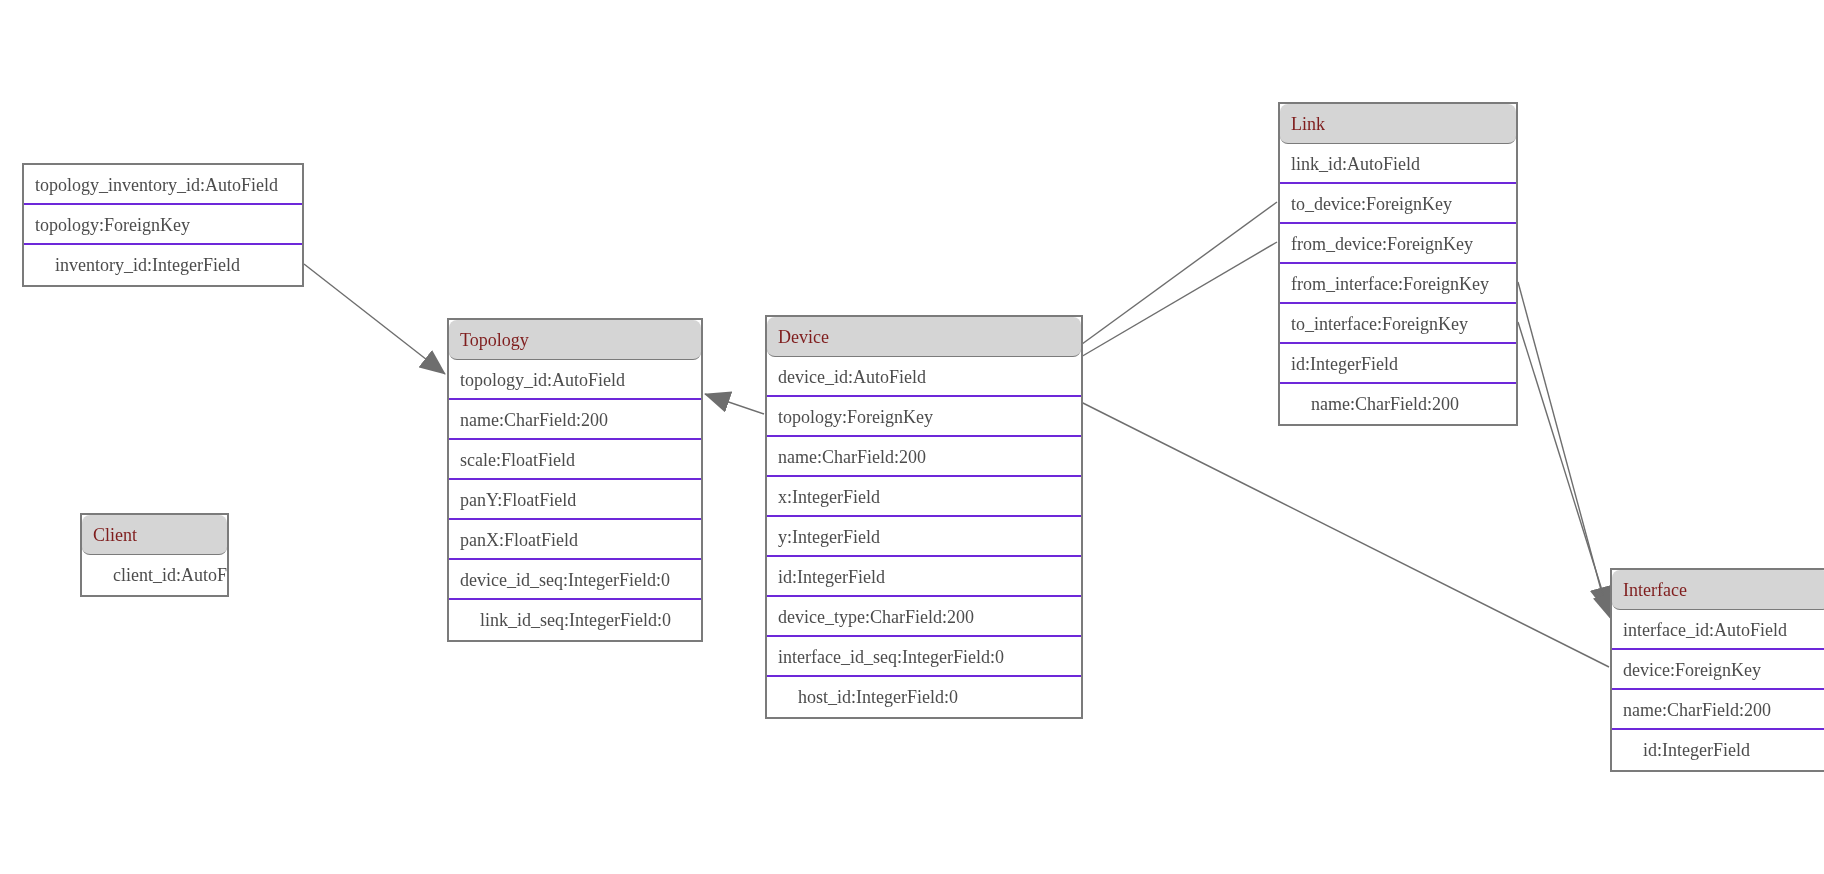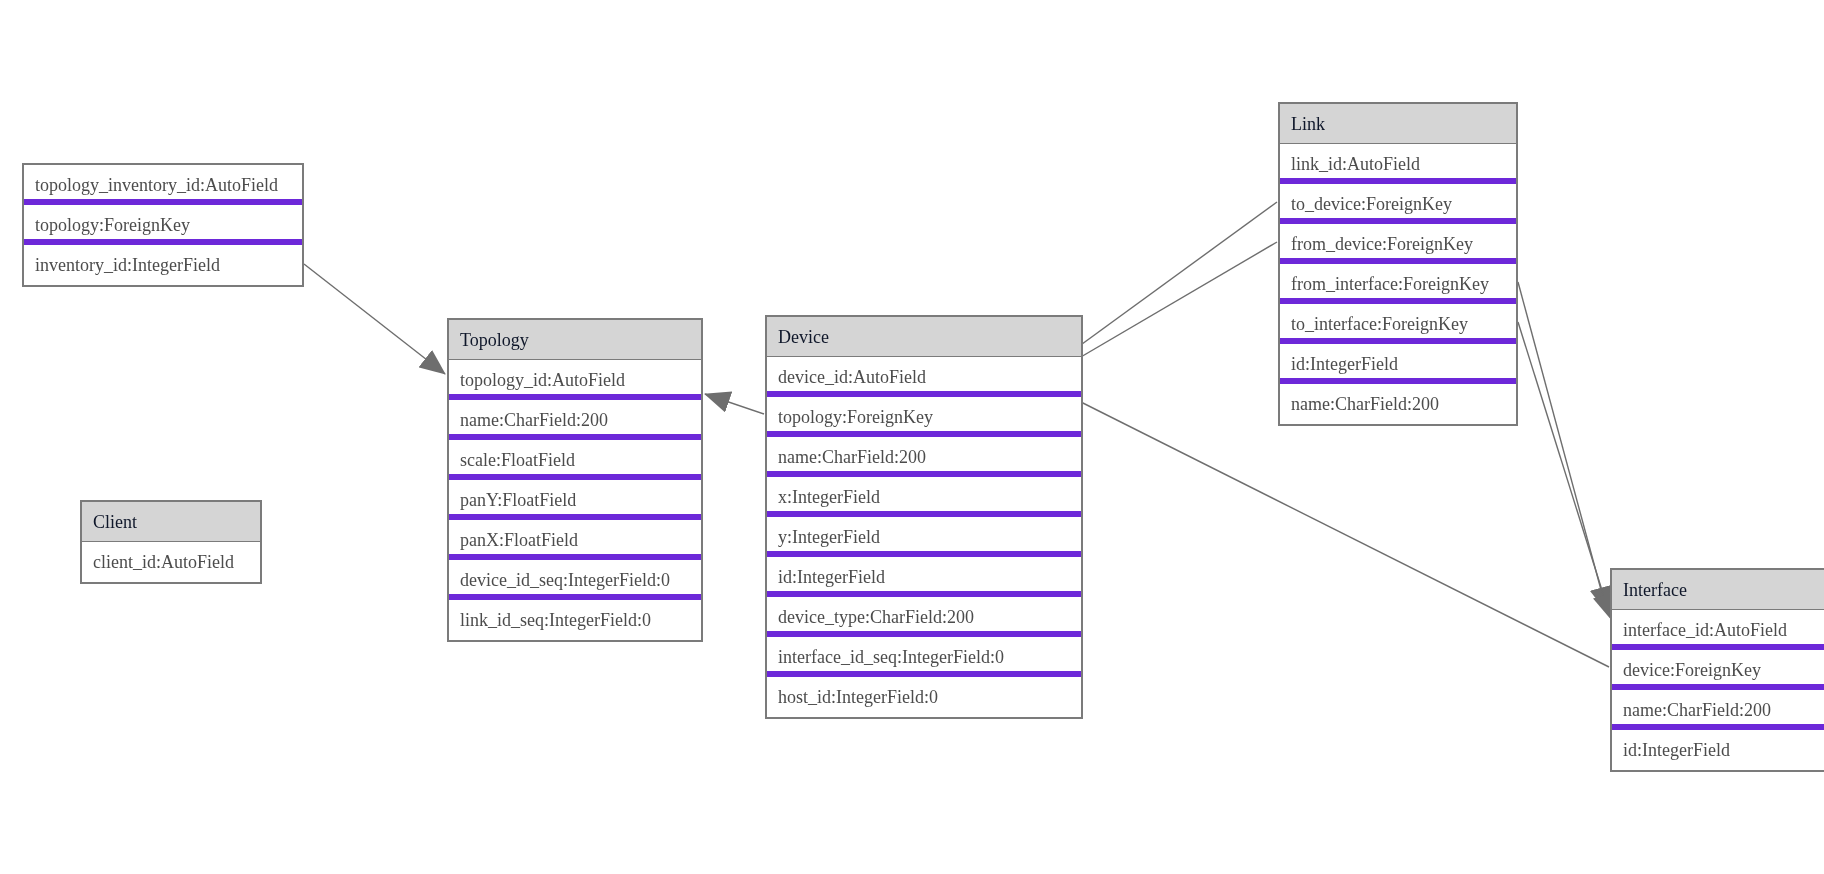--- a/index.html
+++ b/index.html
@@ -21,41 +21,42 @@
     border: 2px solid #7b7b7b;
     box-sizing: border-box;
     z-index: 2;
   }
   .entity-header {
     height: 40px; line-height: 40px;
     background: #d5d5d5;
     border-bottom: 1px solid #7b7b7b;
     padding: 0 11px;
     font-size: 18px;
-    color: #0f172a;
+    color: #7f1d1d;
     box-sizing: border-box;
     white-space: nowrap;
     overflow: hidden;
+    border-radius: 8px;
   }
   .entity-row {
     height: 40px; line-height: 40px;
-    border-bottom: 6px solid #6d28d9;
+    border-bottom: 2px solid #6d28d9;
     padding: 0 11px;
     font-size: 18px;
     color: #4c4c4c;
     box-sizing: border-box;
     background: #ffffff;
     white-space: nowrap;
     overflow: hidden;
   }
-  .entity-row:last-child { border-bottom: none; }
+  .entity-row:last-child { border-bottom: none; margin-left: 20px; }
 
   #tbl-topology-inventory { left: 22px;  top: 163px; width: 282px; }
   #tbl-topology           { left: 447px; top: 318px; width: 256px; }
-  #tbl-client             { left: 80px;  top: 500px; width: 182px; }
+  #tbl-client             { left: 80px;  top: 513px; width: 149px; }
   #tbl-device             { left: 765px; top: 315px; width: 318px; }
   #tbl-link               { left: 1278px;top: 102px; width: 240px; }
   #tbl-interface          { left: 1610px;top: 568px; width: 222px; }
 </style>
 </head>
 <body>
 
 <svg id="connector-layer" viewBox="0 0 1824 874" xmlns="http://www.w3.org/2000/svg">
   <defs>
     <marker id="arrow" markerUnits="userSpaceOnUse" markerWidth="26" markerHeight="22" refX="25" refY="11" orient="auto">

